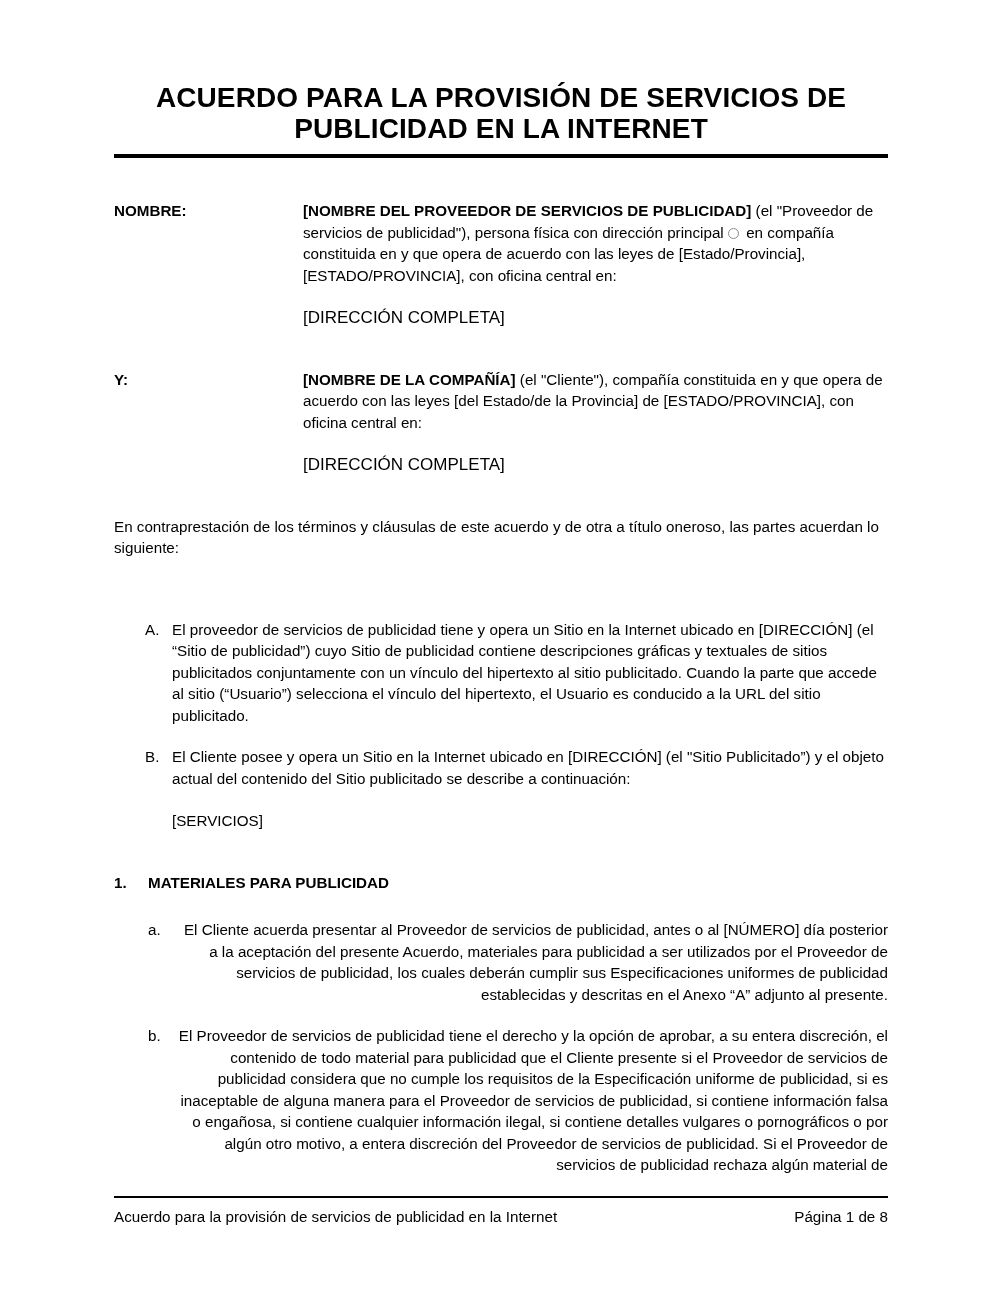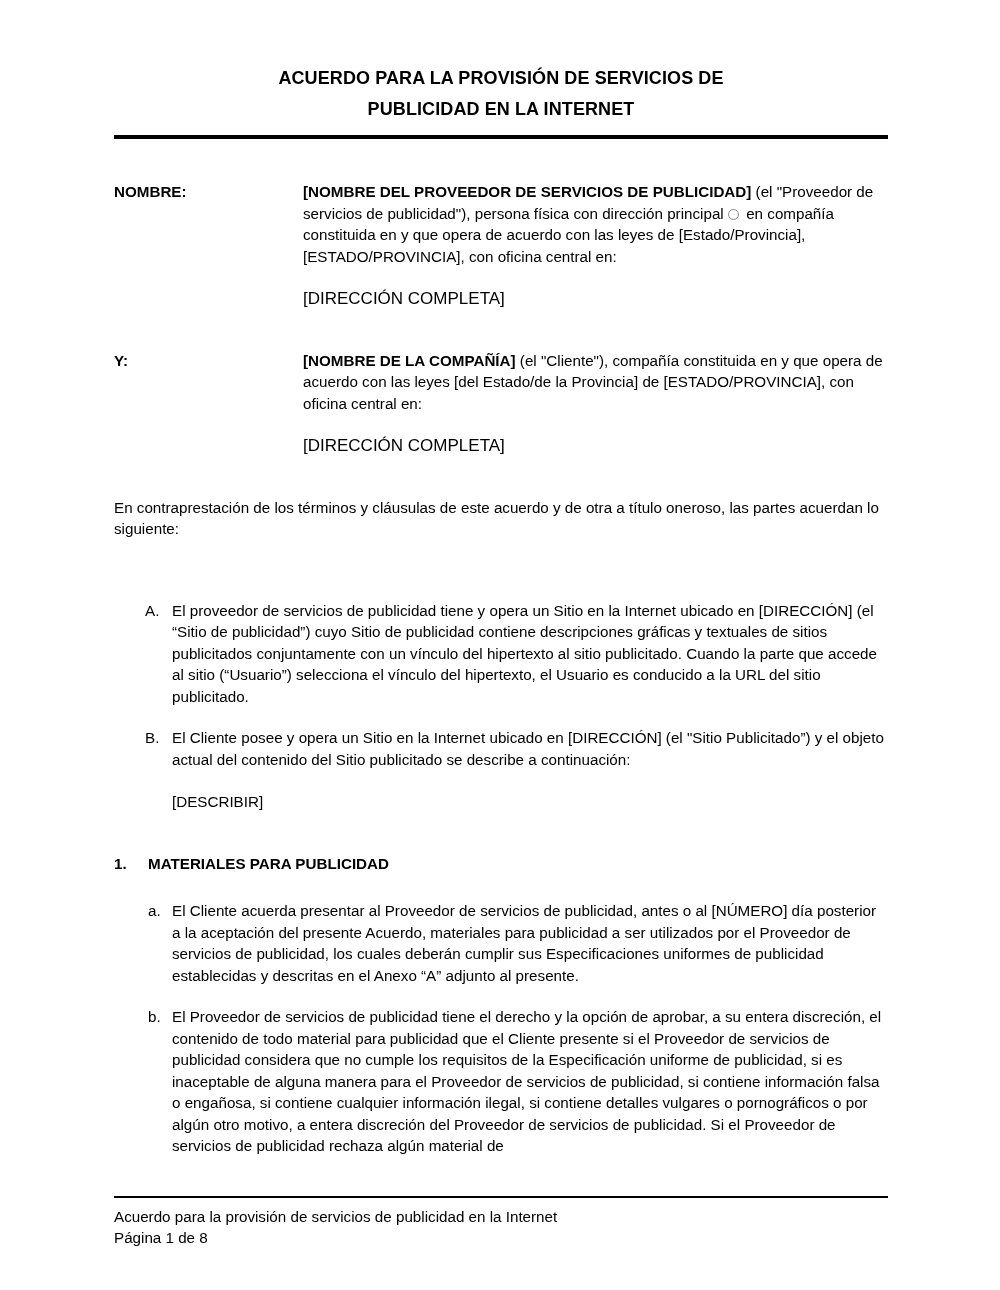--- a/index.html
+++ b/index.html
@@ -24,22 +24,22 @@
   .content {
     position: absolute;
     left: 114px;
     top: 0;
     width: 774px;
   }
 
   
   .doc-title {
     margin: 0;
-    padding-top: 63px;
-    font-size: 18px;
+    padding-top: 82px;
+    font-size: 28px;
     font-weight: bold;
     line-height: 31px;
     text-align: center;
     letter-spacing: 0.1px;
   }
 
   .title-rule {
     margin-top: 10px;
     border: 0;
     border-top: 4px solid #000000;
@@ -148,21 +148,21 @@
     width: 743px;
   }
   .list-upper .body { max-width: 716px; }
 
   
   .list-lower {
     margin-left: 34px;
     width: 740px;
   }
   .list-lower .marker { flex: 0 0 24px; }
-  .list-lower .body { max-width: 716px; }
+  .list-lower .body { max-width: 716px; text-align: right; }
 
   .sub-block {
     margin-top: 21px;
   }
 
   
   .footer {
     position: absolute;
     left: 114px;
     top: 1196px;
@@ -176,21 +176,20 @@
     height: 0;
   }
 
   .footer-row {
     display: flex;
     justify-content: space-between;
     align-items: baseline;
     margin-top: 8px;
     font-size: 15.2px;
     line-height: 21px;
-    flex-direction: column;
   }
 </style>
 </head>
 <body>
 
 <div class="page">
 
   <div class="content">
 
     <h1 class="doc-title">
@@ -233,21 +232,21 @@
 
       <div class="list-item">
         <div class="marker">A.</div>
         <div class="body">El proveedor de servicios de publicidad tiene y opera un Sitio en la Internet ubicado en [DIRECCIÓN] (el “Sitio de publicidad”) cuyo Sitio de publicidad contiene descripciones gráficas y textuales de sitios publicitados conjuntamente con un vínculo del hipertexto al sitio publicitado. Cuando la parte que accede al sitio (“Usuario”) selecciona el vínculo del hipertexto, el Usuario es conducido a la URL del sitio publicitado.</div>
       </div>
 
       <div class="list-item">
         <div class="marker">B.</div>
         <div class="body">
           <span>El Cliente posee y opera un Sitio en la Internet ubicado en [DIRECCIÓN] (el "Sitio Publicitado”) y el objeto actual del contenido del Sitio publicitado se describe a continuación:</span>
-          <div class="sub-block">[DESCRIBIR]</div>
+          <div class="sub-block">[SERVICIOS]</div>
         </div>
       </div>
 
     </div>
 
     <div class="spacer-40"></div>
 
     <div class="clause-heading">
       <div class="num">1.</div>
       <div class="txt">MATERIALES PARA PUBLICIDAD</div>

